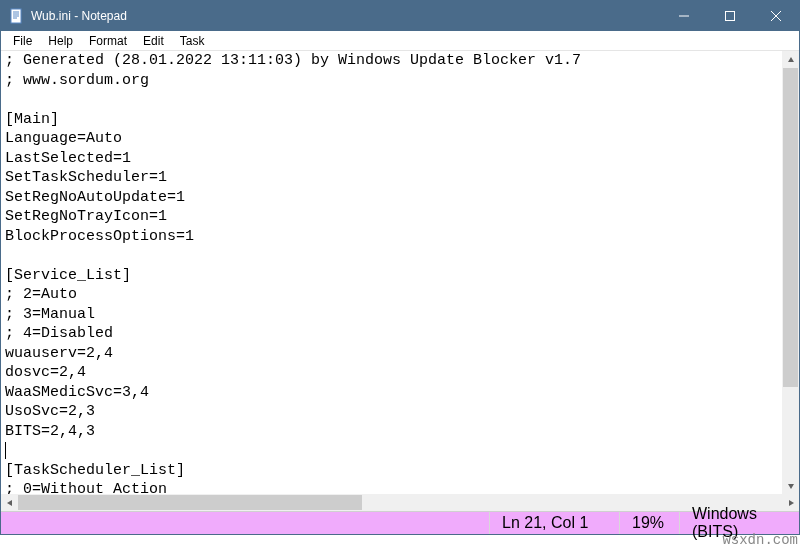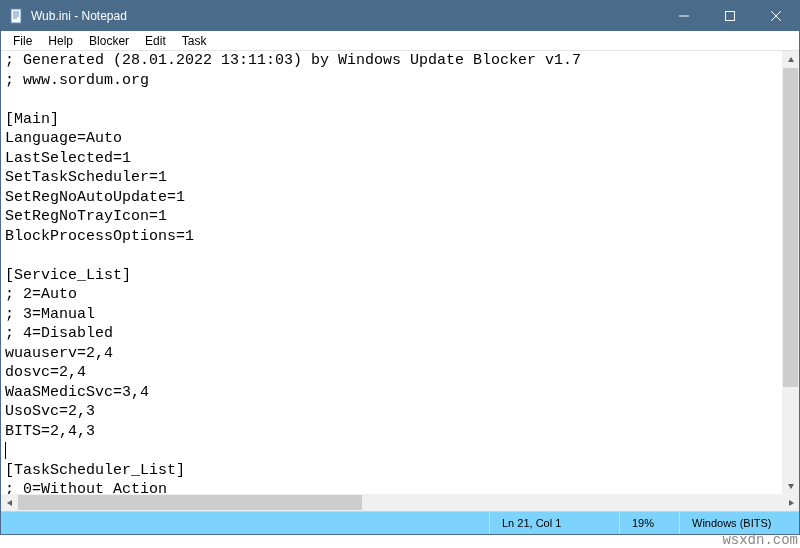--- a/index.html
+++ b/index.html
@@ -21,21 +21,21 @@
   .caret { position: absolute; width: 1px; height: 17px; background: #000; }
   .vscroll { position: absolute; right: 0; top: 0; bottom: 0; width: 17px; background: #f0f0f0; display: flex; flex-direction: column; }
   .vscroll .arrow { height: 17px; display: flex; align-items: center; justify-content: center; }
   .vscroll .track { flex: 1; position: relative; }
   .vscroll .thumb { position: absolute; left: 1px; right: 1px; top: 0; height: 78%; background: #cdcdcd; }
   .hscroll { height: 17px; background: #f0f0f0; display: flex; flex-direction: row; }
   .hscroll .arrow { width: 17px; display: flex; align-items: center; justify-content: center; }
   .hscroll .track { flex: 1; position: relative; margin-right: 17px; }
   .hscroll .thumb { position: absolute; top: 1px; bottom: 1px; left: 0; width: 46%; background: #cdcdcd; }
   .arrow svg { width: 8px; height: 8px; fill: #606060; }
-  .statusbar { height: 23px; background: #7dd3fc; border-top: 1px solid #d0d0d0; display: flex; align-items: center; font-size: 11px; color: #000; text-align: right; }
+  .statusbar { height: 23px; background: #f0abfc; border-top: 1px solid #d0d0d0; display: flex; align-items: center; font-size: 16px; color: #000; }
   .status-cell { padding: 0 12px; border-left: 1px solid #d8d8d8; height: 100%; display: flex; align-items: center; }
   .status-spacer { flex: 1; }
   .watermark { position: absolute; right: 2px; bottom: 0; font-size: 14px; color: #888; font-family: Liberation Mono, monospace; }
 </style>
 </head>
 <body>
 
 <div class="window">
 
   <div class="titlebar">
@@ -64,21 +64,21 @@
       <svg viewBox="0 0 10 10">
           <line x1="0" y1="0" x2="10" y2="10"></line>
           <line x1="10" y1="0" x2="0" y2="10"></line>
         </svg>
     </div>
   </div>
 
   <div class="menubar">
     <div class="menu-item">File</div>
     <div class="menu-item">Help</div>
-    <div class="menu-item">Blocker</div>
+    <div class="menu-item">Format</div>
     <div class="menu-item">Edit</div>
     <div class="menu-item">Task</div>
   </div>
 
   <div class="content-wrap">
     <div class="editor-area">
       <pre class="editor-text" id="editor-text">; Generated (28.01.2022 13:11:03) by Windows Update Blocker v1.7
 ; www.sordum.org
 
 [Main]

